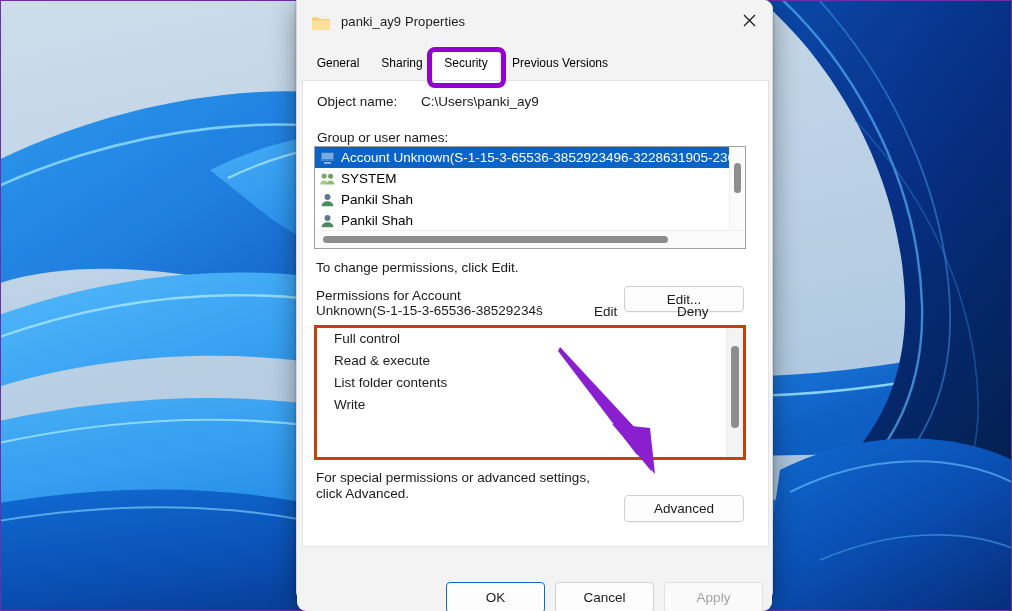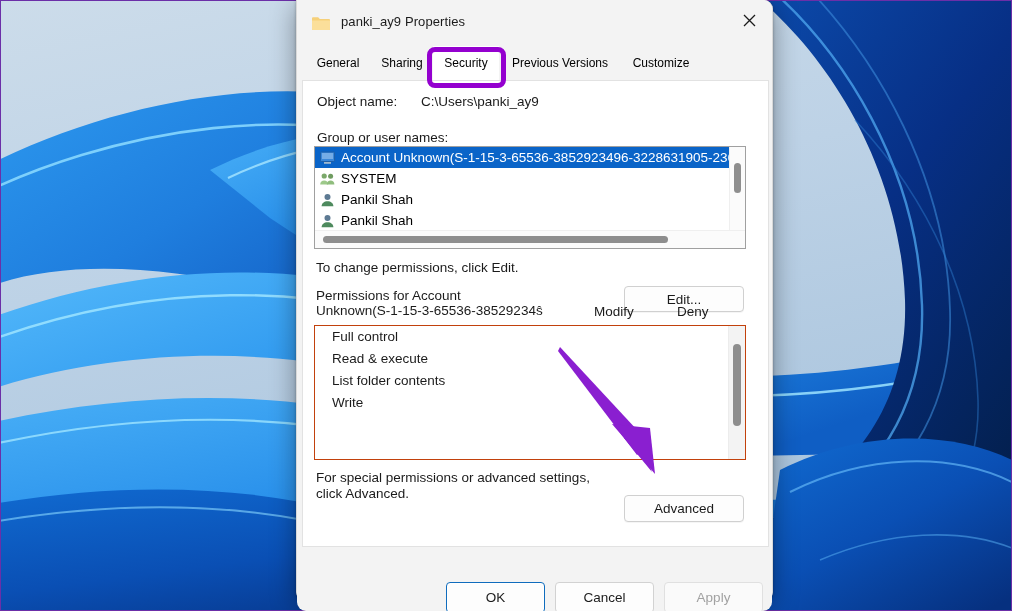--- a/index.html
+++ b/index.html
@@ -102,21 +102,21 @@
     display:flex; align-items:center; justify-content:center;
     cursor:default;
     box-shadow:0 1px 0 rgba(0,0,0,.04);
     margin-top:26px;
   }
 
   
   #permlist {
     position:absolute; left:314px; top:325px;
     width:432px; height:135px;
-    background:#ffffff; border:1px solid #c2410c;
+    background:#ffffff; border:3px solid #c2410c;
   }
   .prow {
     position:relative; height:21.8px; display:flex; align-items:center;
     padding-left:17px; font-size:13.5px; color:#1b1b1b; white-space:nowrap;
   }
   #pvscroll {
     position:absolute; right:0; top:0; width:17px; bottom:0;
     background:#f3f3f3; border-left:1px solid #ececec;
   }
   #pvthumb { position:absolute; left:4px; top:18px; width:8px; height:82px;
@@ -232,21 +232,20 @@
         <path d="M1 1 L12 12 M12 1 L1 12" stroke="#1b1b1b" stroke-width="1.3" fill="none"></path>
       </svg>
     </div>
   </div>
 
   <div id="tabstrip">
     <div class="tab" style="left:10px;  width:62px;">General</div>
     <div class="tab" style="left:74px;  width:62px;">Sharing</div>
     <div class="tab sel" style="left:136px; width:66px;">Security</div>
     <div class="tab" style="left:204px; width:118px;">Previous Versions</div>
-    <div class="tab" style="left:324px; width:80px;">Customize</div>
   </div>
 
   <div id="panel"></div>
 
   <div class="lbl" style="left:20px;  top:94px;">Object name:</div>
   <div class="lbl" style="left:124px; top:94px;">C:\Users\panki_ay9</div>
 
   <div class="lbl" style="left:20px; top:130px;">Group or user names:</div>
 </div>
 
@@ -290,21 +289,21 @@
   <div id="ghscroll">
     <div id="ghthumb"></div>
   </div>
 </div>
 
 <div class="lbl" style="position:absolute; left:316px; top:260px; z-index:40;">To change permissions, click Edit.</div>
 <div class="btn" style="left:624px; top:260px; width:120px; height:26px; z-index:40;">Edit...</div>
 
 <div class="lbl" style="position:absolute; left:316px; top:288px; z-index:40;">Permissions for Account</div>
 <div class="lbl" style="position:absolute; left:316px; top:303px; z-index:40;">Unknown(S-1-15-3-65536-38529234ŝ</div>
-<div class="lbl" style="position:absolute; left:594px; top:304px; z-index:40;">Modify</div>
+<div class="lbl" style="position:absolute; left:594px; top:304px; z-index:40;">Edit</div>
 <div class="lbl" style="position:absolute; left:677px; top:304px; z-index:40;">Deny</div>
 
 <div id="permlist">
   <div class="prow">
     <span>Full control</span>
     </div>
   <div class="prow">
     <span>Read &amp; execute</span>
     </div>
   <div class="prow">

